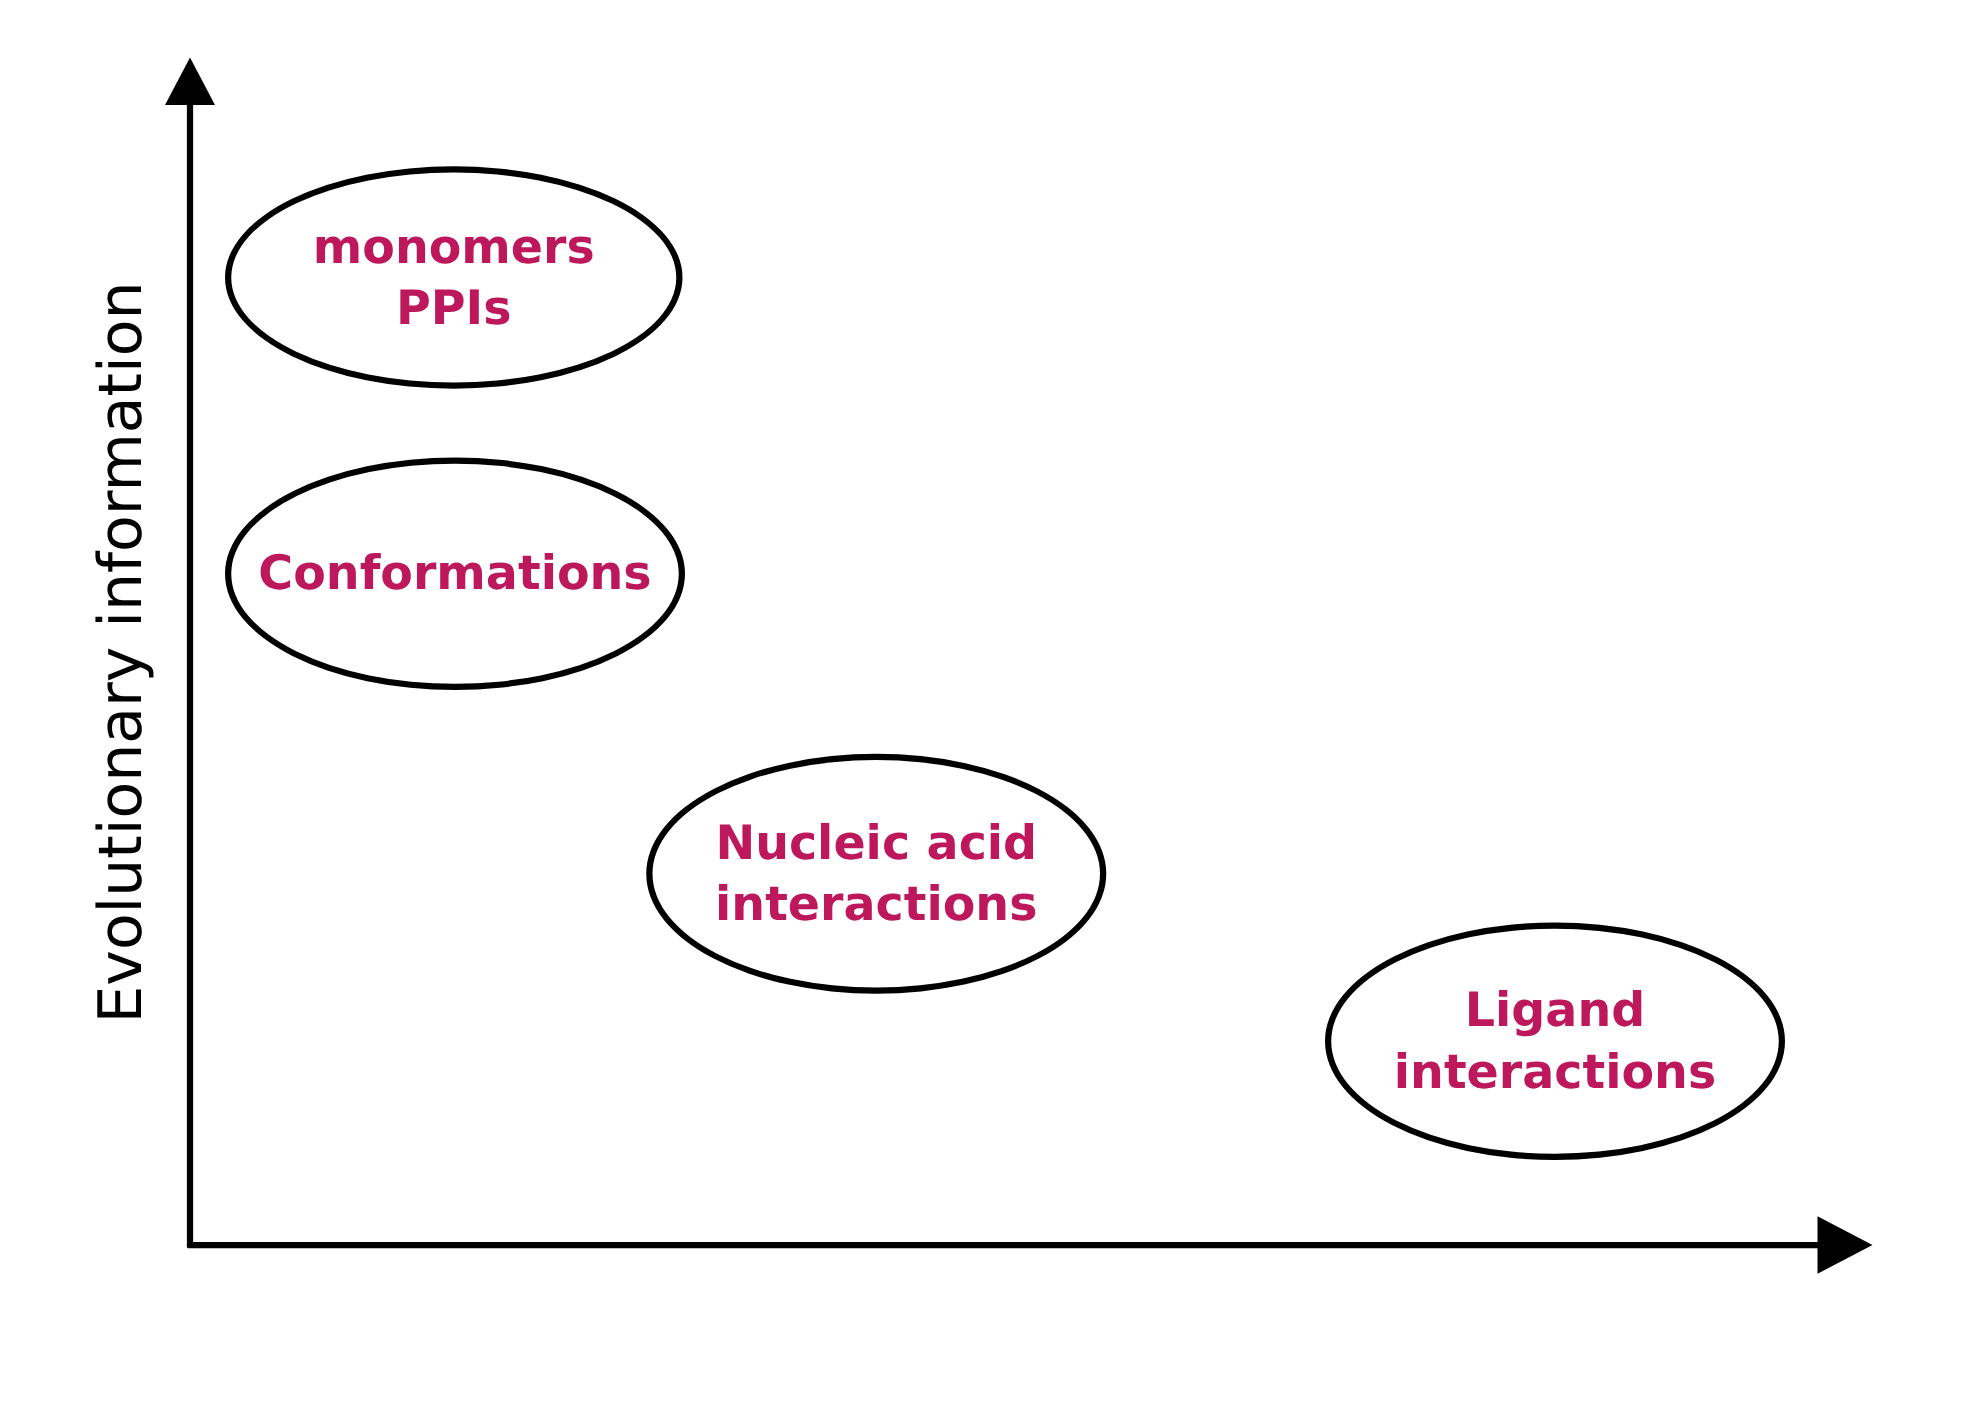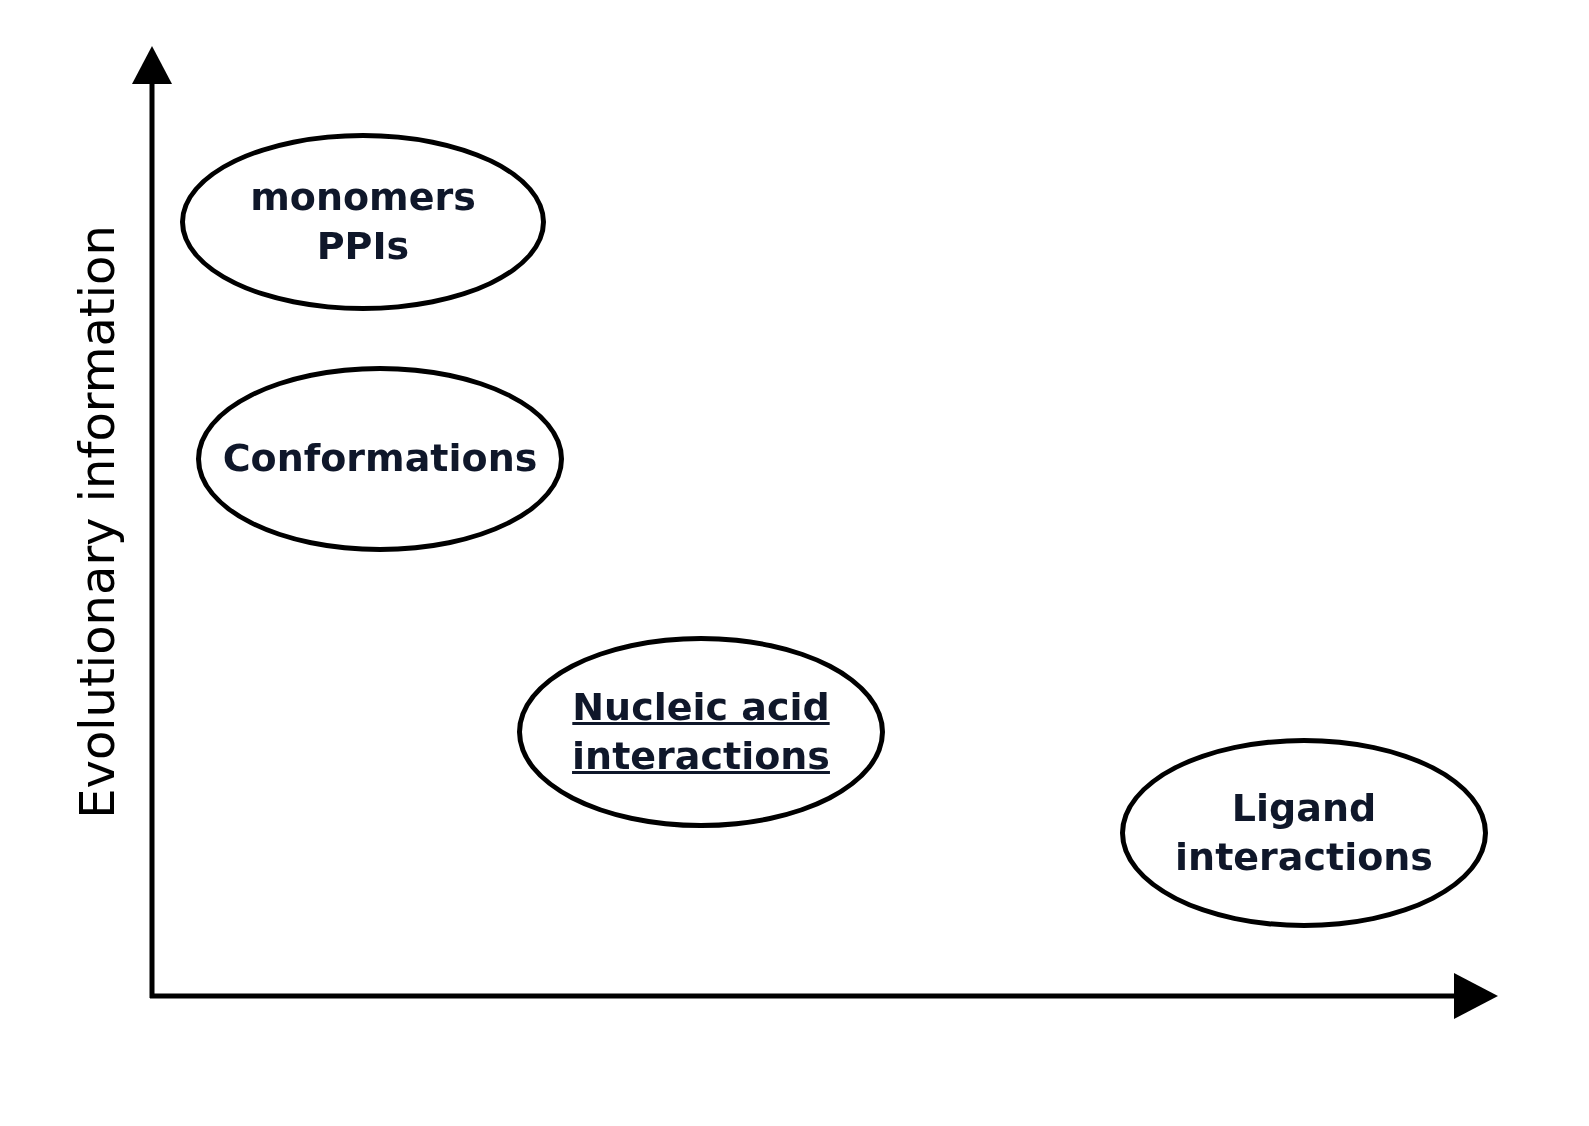--- a/index.html
+++ b/index.html
@@ -28,27 +28,27 @@
     border-radius: 50%;
     background: #ffffff;
     display: flex;
     flex-direction: column;
     align-items: center;
     justify-content: center;
     text-align: center;
     font-weight: bold;
     font-size: 38px;
     line-height: 1.3;
-    color: #0f172a;
+    color: #be185d;
     box-sizing: border-box;
   }
   .bubble-monomers      { left: 180px;  top: 133px; width: 366px; height: 178px; }
-  .bubble-conformations { left: 196px;  top: 366px; width: 368px; height: 186px; align-items: center; }
-  .bubble-nucleic       { left: 517px;  top: 636px; width: 368px; height: 192px; text-decoration: underline; }
-  .bubble-ligand        { left: 1120px; top: 738px; width: 368px; height: 190px; }
+  .bubble-conformations { left: 180px;  top: 366px; width: 368px; height: 186px; align-items: center; }
+  .bubble-nucleic       { left: 517px;  top: 603px; width: 368px; height: 192px; }
+  .bubble-ligand        { left: 1060px; top: 738px; width: 368px; height: 190px; }
   .axis-label {
     position: absolute;
     color: #000000;
     font-size: 48px;
     font-weight: normal;
     white-space: nowrap;
   }
   .x-axis-label {
     left: 800px;
     top: 1038px;

